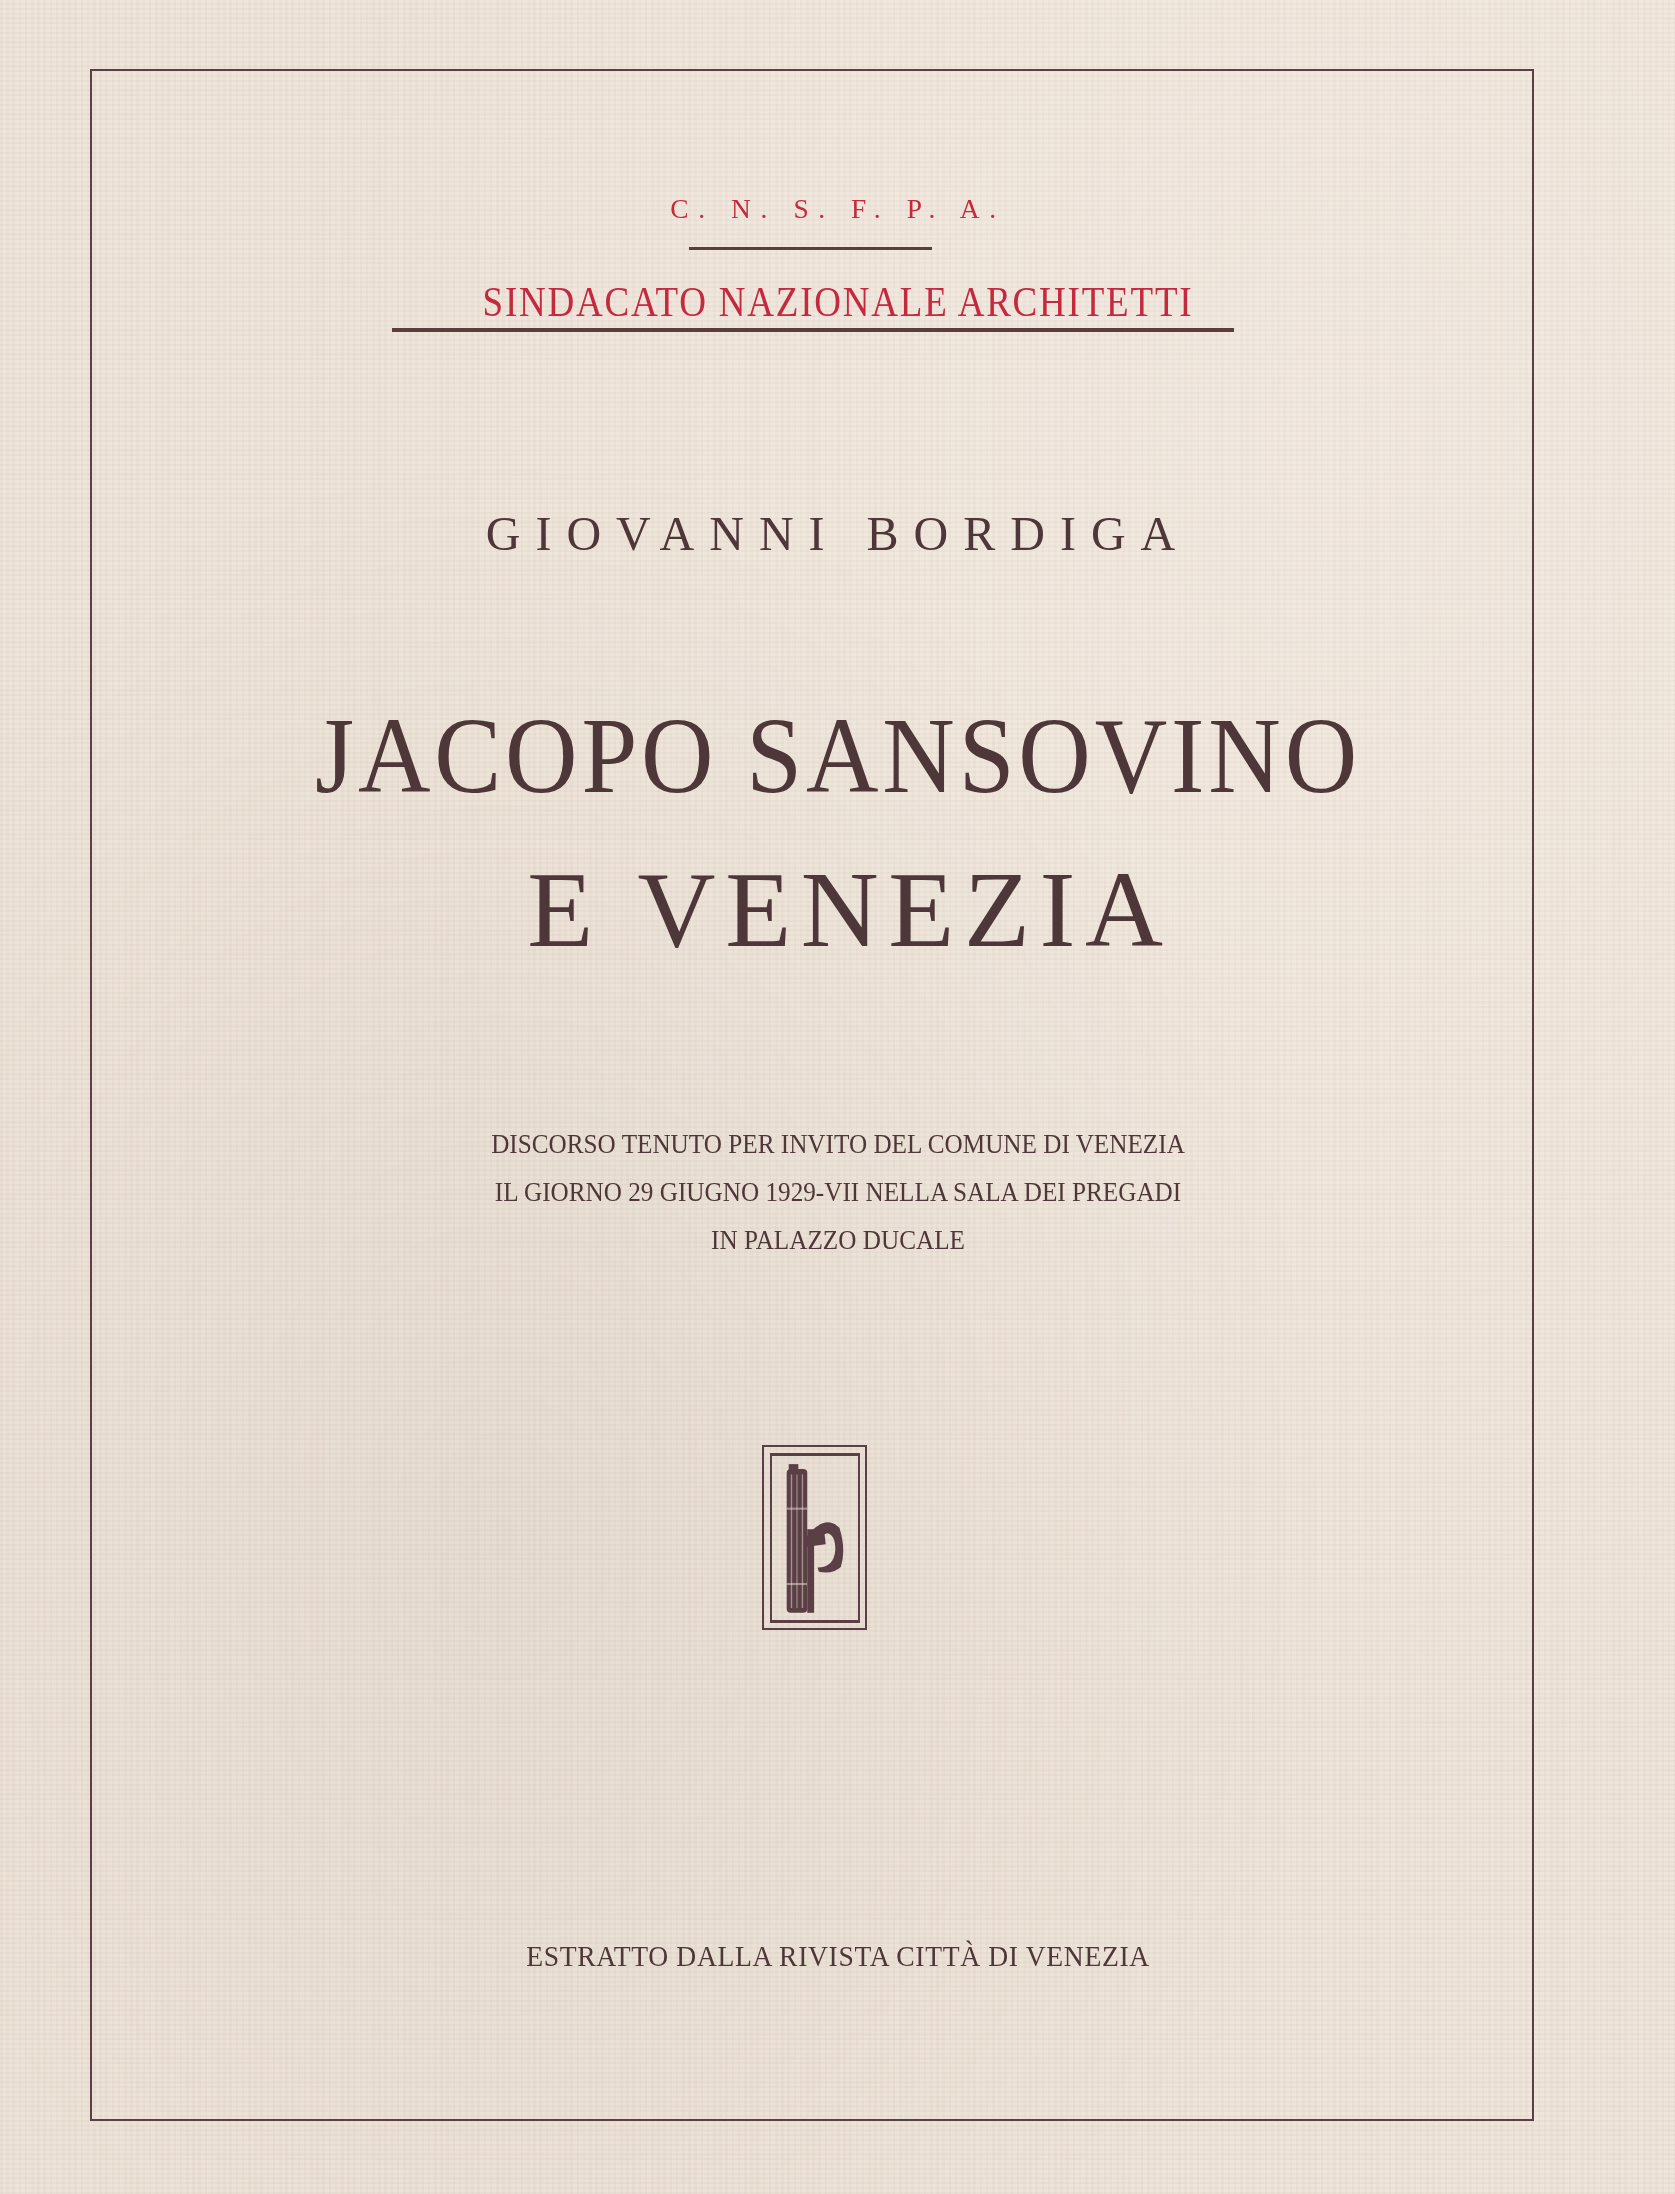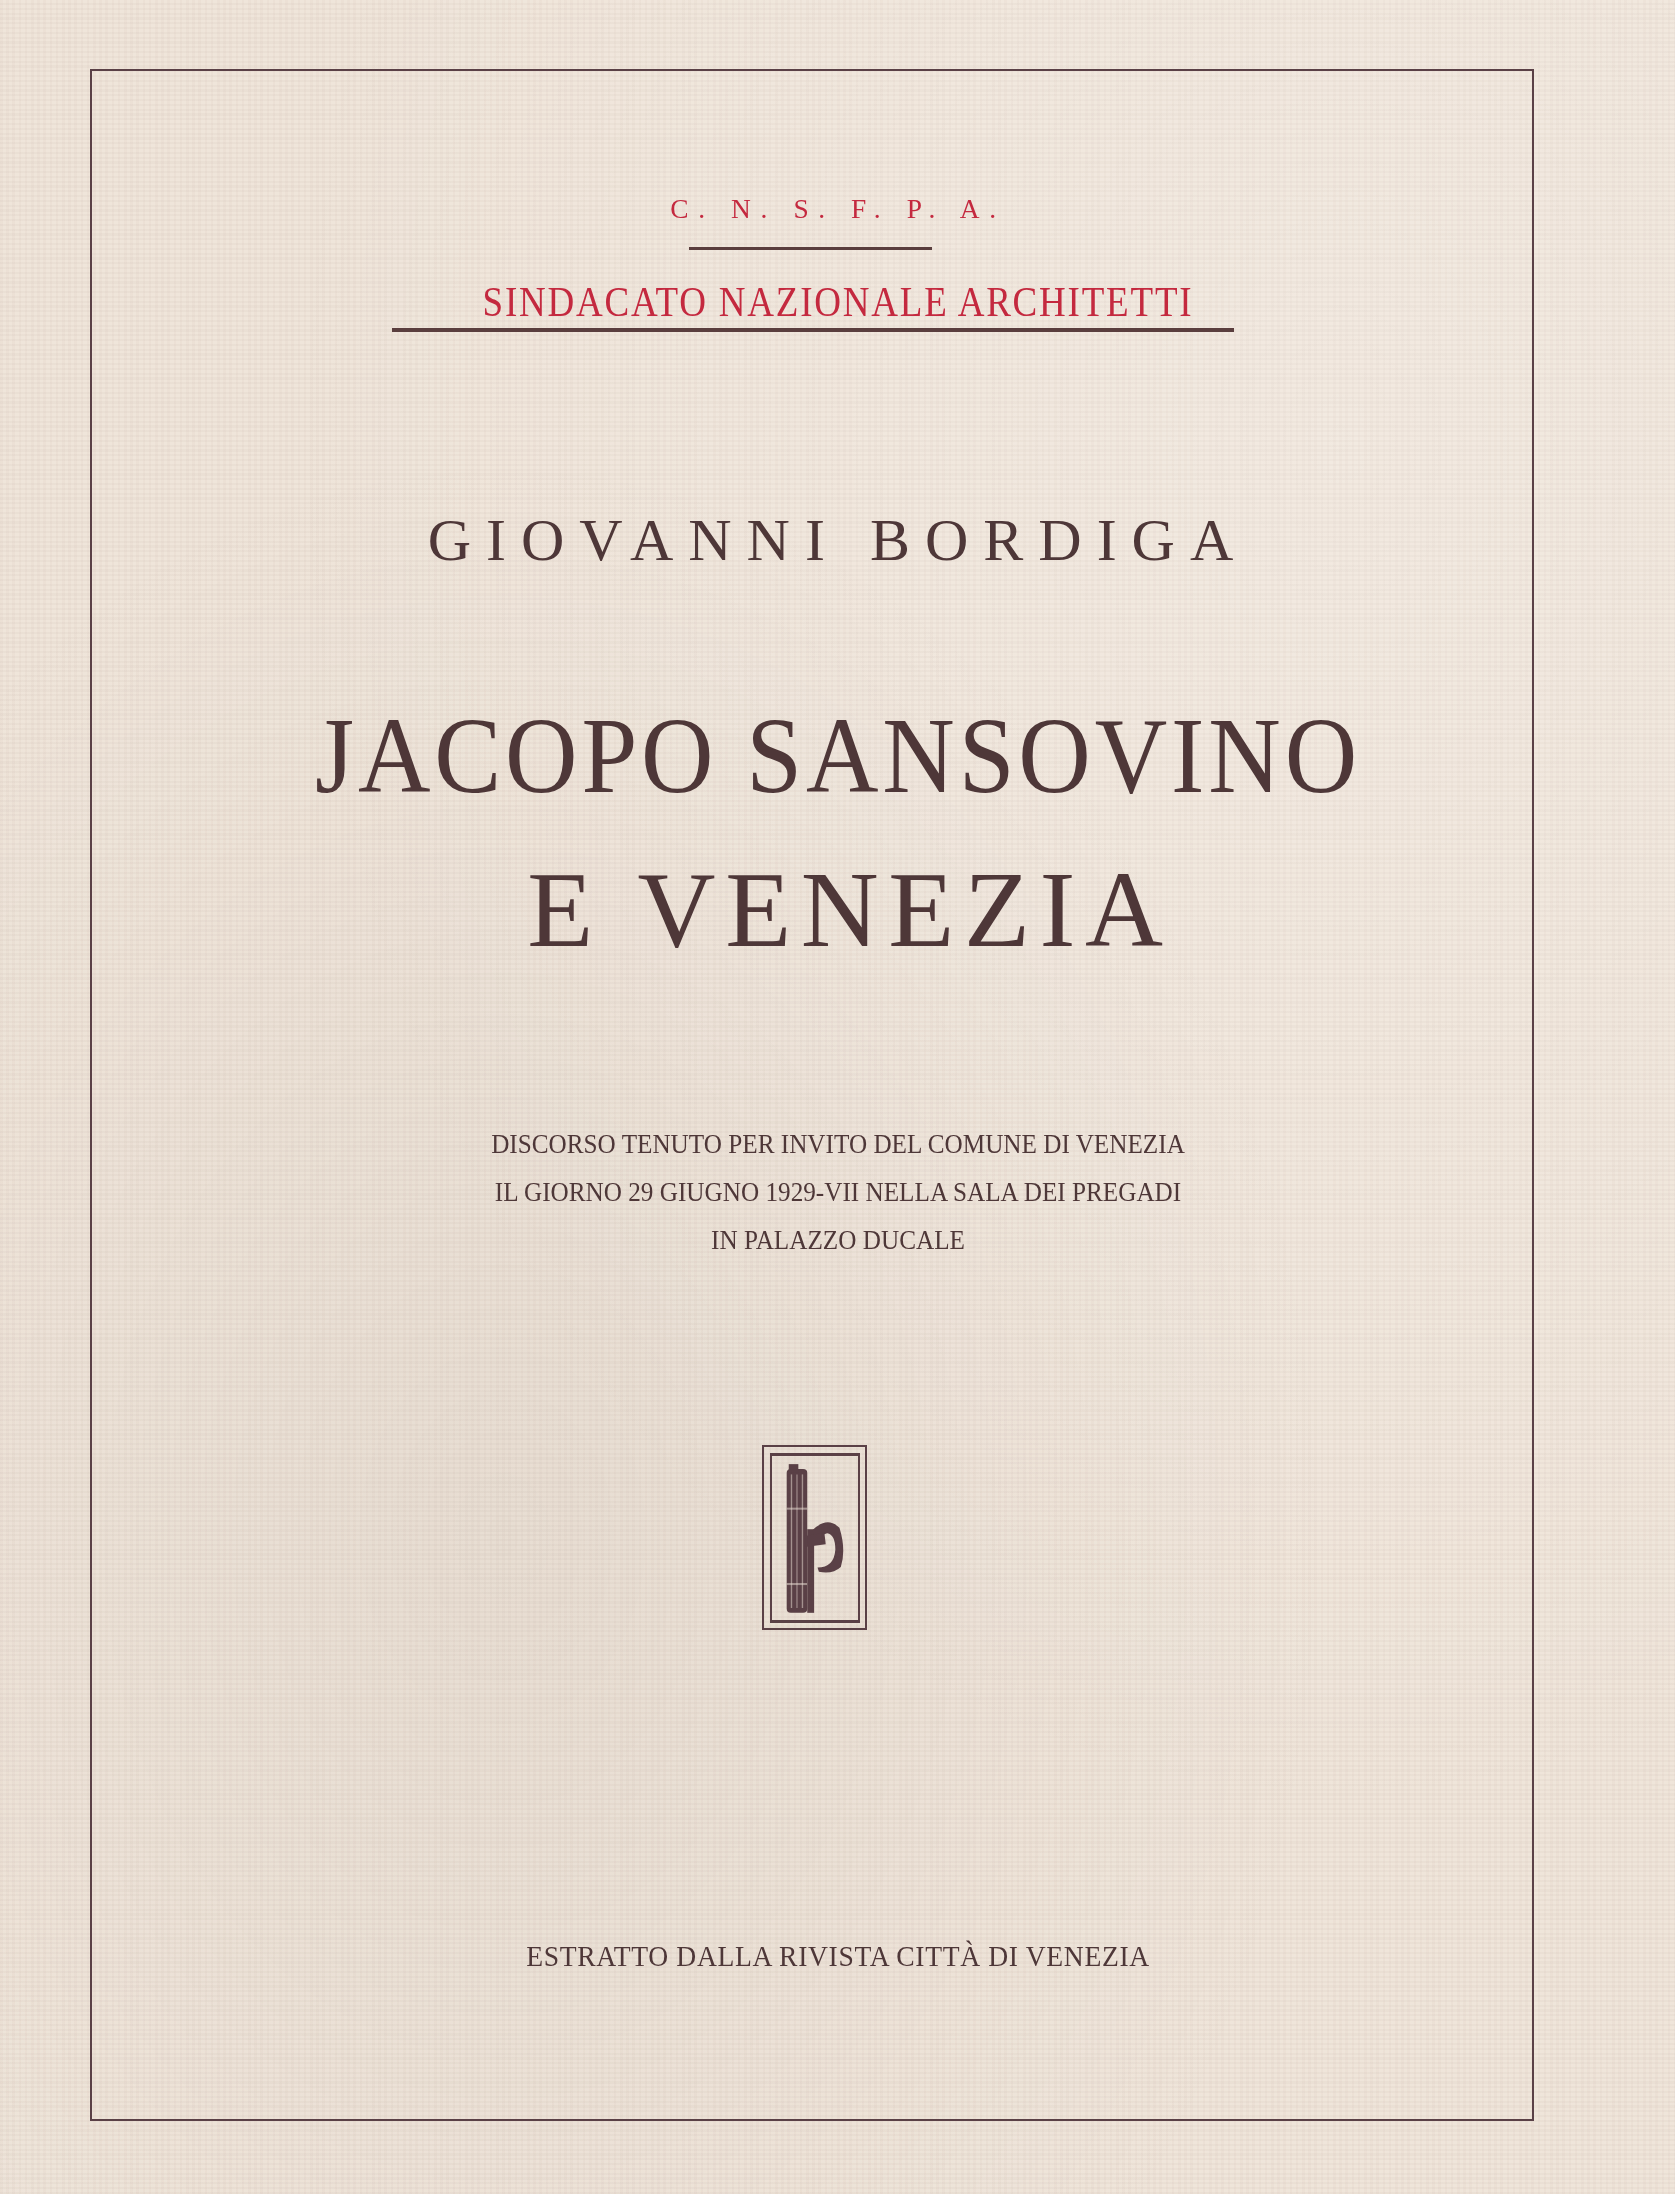--- a/index.html
+++ b/index.html
@@ -24,21 +24,21 @@
       white-space: nowrap;
     }
     .red { color: #c4293f; }
     .brown { color: #4e3738; }
 
     .org-abbr { top: 194px; font-size: 27.4px; letter-spacing: 9.6px; }
     .rule-1 { position: absolute; left: 689px; top: 247px; width: 243px; height: 3.4px; background: #5a3e3e; }
     .org-name { top: 277px; font-size: 43px; letter-spacing: 2.1px; transform: scaleX(0.86); }
     .rule-2 { position: absolute; left: 392px; top: 328px; width: 842px; height: 4.1px; background: #5a3e3e; }
 
-    .author { top: 506px; font-size: 60px; letter-spacing: 15px; font-weight: normal; }
+    .author { top: 506px; font-size: 48px; letter-spacing: 15px; font-weight: normal; }
     .title-1 { top: 694px; font-size: 108px; letter-spacing: 4.1px; transform: scaleX(0.93); }
     .title-2 { top: 848px; font-size: 108px; letter-spacing: 9.6px; margin-left: 12px; }
 
     .sub { font-size: 27.4px; letter-spacing: 0px; transform: scaleX(0.92); }
     .sub-1 { top: 1129px; }
     .sub-2 { top: 1177px; }
     .sub-3 { top: 1225px; }
 
     .emblem {
       position: absolute; left: 762px; top: 1445px; width: 105px; height: 185px;

